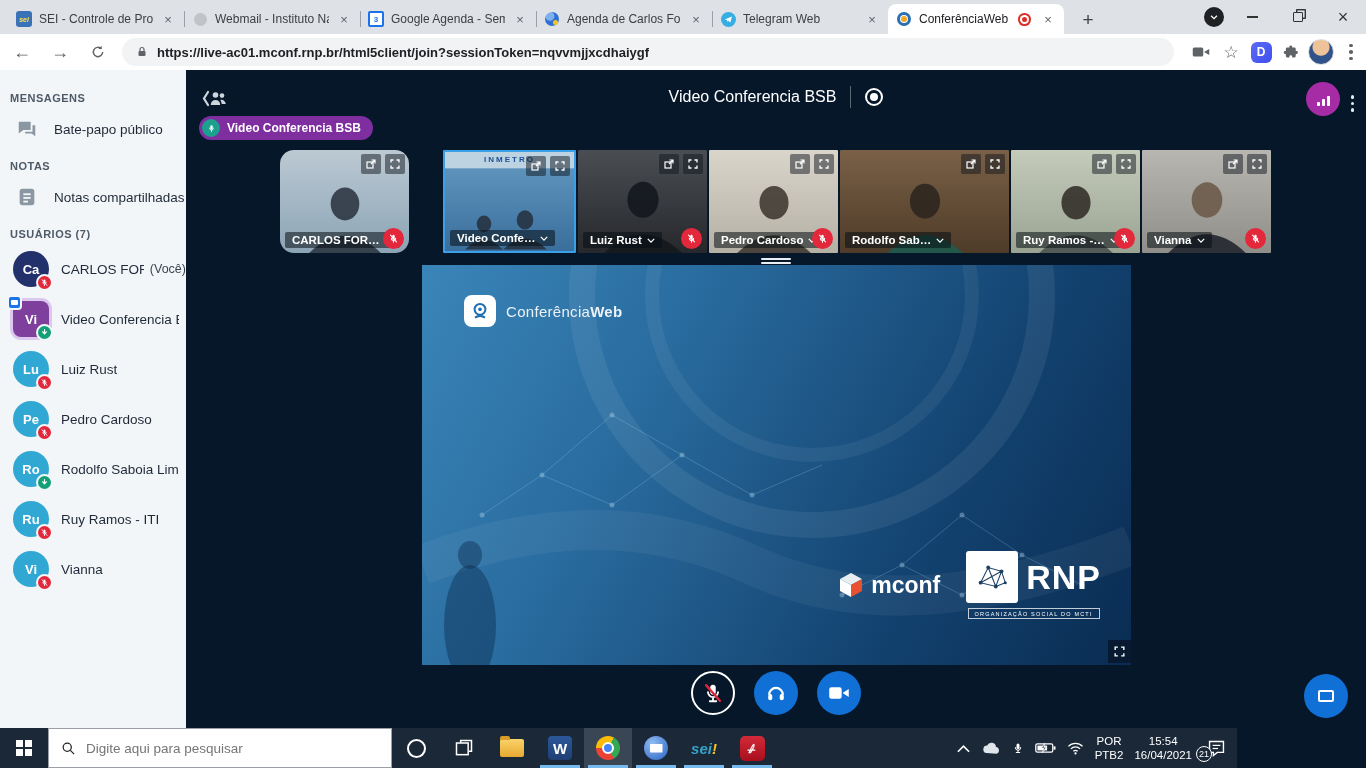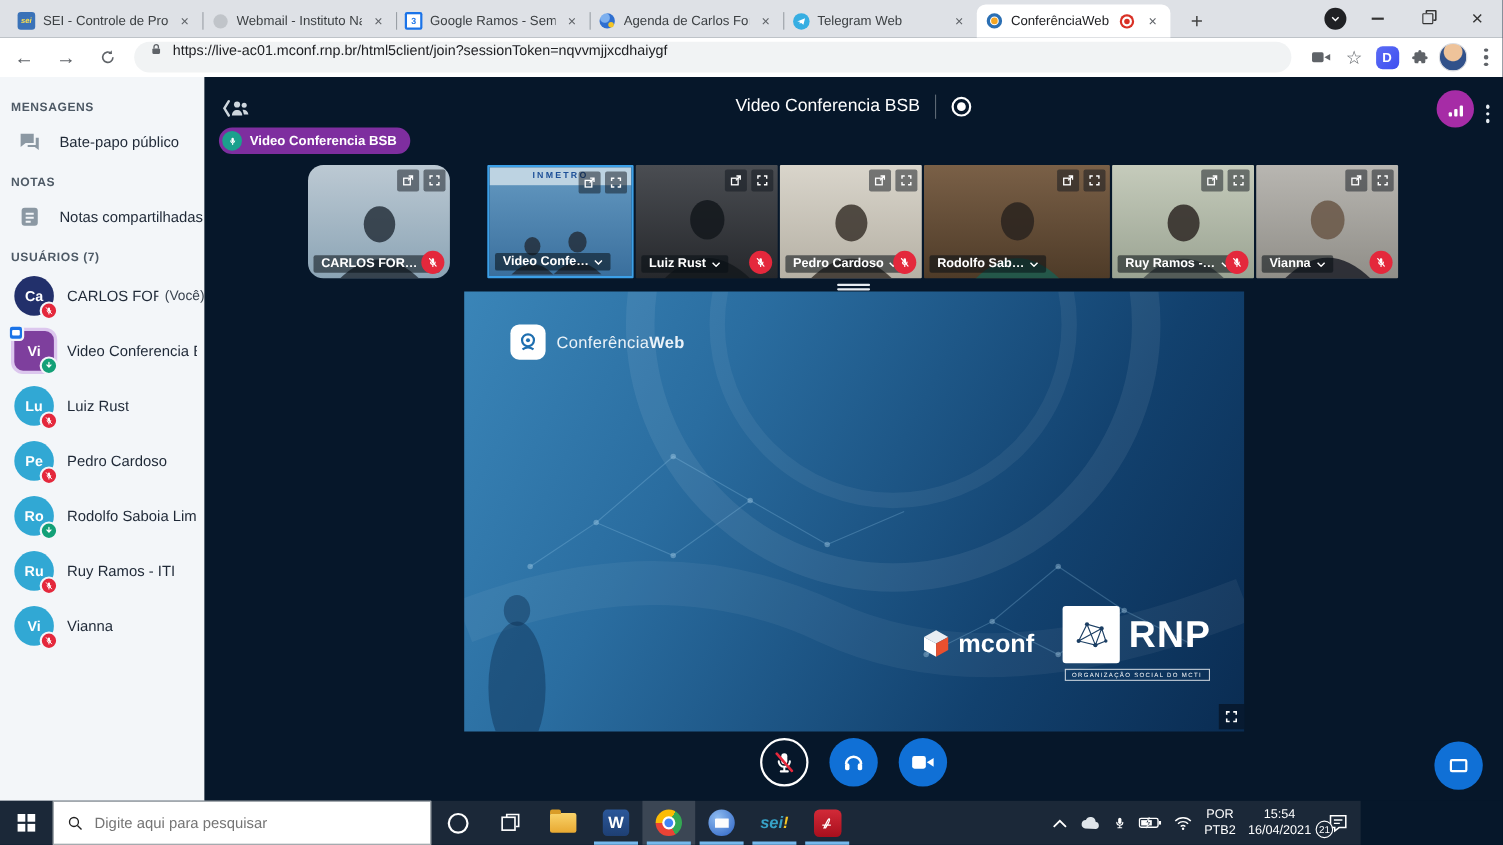--- a/index.html
+++ b/index.html
@@ -27,21 +27,21 @@
   .winctl { position:absolute; top:0; height:34px; display:flex; align-items:center; justify-content:center; }
   .tabsearch { right:132px; width:40px; }
   .tabsearch .circ { width:20px; height:20px; border-radius:50%; background:#202124; display:flex; align-items:center; justify-content:center; }
   .btn-min { right:92px; width:44px; } .btn-min i { width:11px; height:2px; background:#333; }
   .btn-max { right:46px; width:44px; } .btn-max i { width:10px; height:10px; border:1.4px solid #333; border-radius:1px; box-shadow:3px -3px 0 -1.4px #dee1e6, 3px -3px 0 0 #333; }
   .btn-x { right:0; width:46px; font-size:18px; color:#333; }
 
   
   .toolbar { position:absolute; left:0; top:34px; width:1366px; height:36px; background:#fff; display:flex; align-items:center; box-shadow:0 1px 0 rgba(0,0,0,.12); }
   .navbtn { width:32px; height:32px; display:flex; align-items:center; justify-content:center; color:#5f6368; font-size:18px; margin-left:6px; }
-  .addrbar { flex:1; height:28px; margin:0 12px 0 8px; background:#f1f3f4; border-radius:14px; display:flex; padding:0 14px; gap:9px; }
+  .addrbar { flex:1; height:28px; margin:0 12px 0 8px; background:#f1f3f4; border-radius:14px; display:flex; align-items:center; padding:0 14px; gap:9px;font-weight:bold; }
   .addr-url { font-size:13px; color:#202124; white-space:nowrap; overflow:hidden; }
   .tool-ic { width:30px; height:30px; display:flex; align-items:center; justify-content:center; color:#5f6368; flex:none; }
   .ext-d { width:21px; height:21px; border-radius:6px; background:linear-gradient(135deg,#5b6cf5,#3e4ef0); color:#fff; font-size:12px; font-weight:bold; display:flex; align-items:center; justify-content:center; }
   .avatar-chrome { width:26px; height:26px; border-radius:50%; background:radial-gradient(circle at 50% 30%, #eec39a 0 8px, #31518a 9px); border:1px solid #dadce0; }
   .dots3 { display:flex; flex-direction:column; gap:3px; }
   .dots3 i { width:3.5px; height:3.5px; border-radius:50%; background:#5f6368; }
 
   
   .sidebar { position:absolute; left:0; top:70px; width:186px; height:658px; background:#f3f6f9; padding-top:12px; }
   .sb-h { font-size:11px; font-weight:bold; letter-spacing:.5px; color:#4e5a66; margin:10px 0 4px 10px; }
@@ -159,21 +159,21 @@
         <span class="fav-gray"></span>
       </span>
     <span class="tab-title">Webmail - Instituto Na</span>
     <span class="tab-close">×</span>
   </div>
   <div class="tab">
     <span class="sep"></span>
     <span class="fav fav-cal">
         <span>3</span>
       </span>
-    <span class="tab-title">Google Ramos - Sem</span>
+    <span class="tab-title">Google Agenda - Sem</span>
     <span class="tab-close">×</span>
   </div>
   <div class="tab">
     <span class="sep"></span>
     <span class="fav">
         <span class="fav-agenda"></span>
       </span>
     <span class="tab-title">Agenda de Carlos Fort</span>
     <span class="tab-close">×</span>
   </div>

